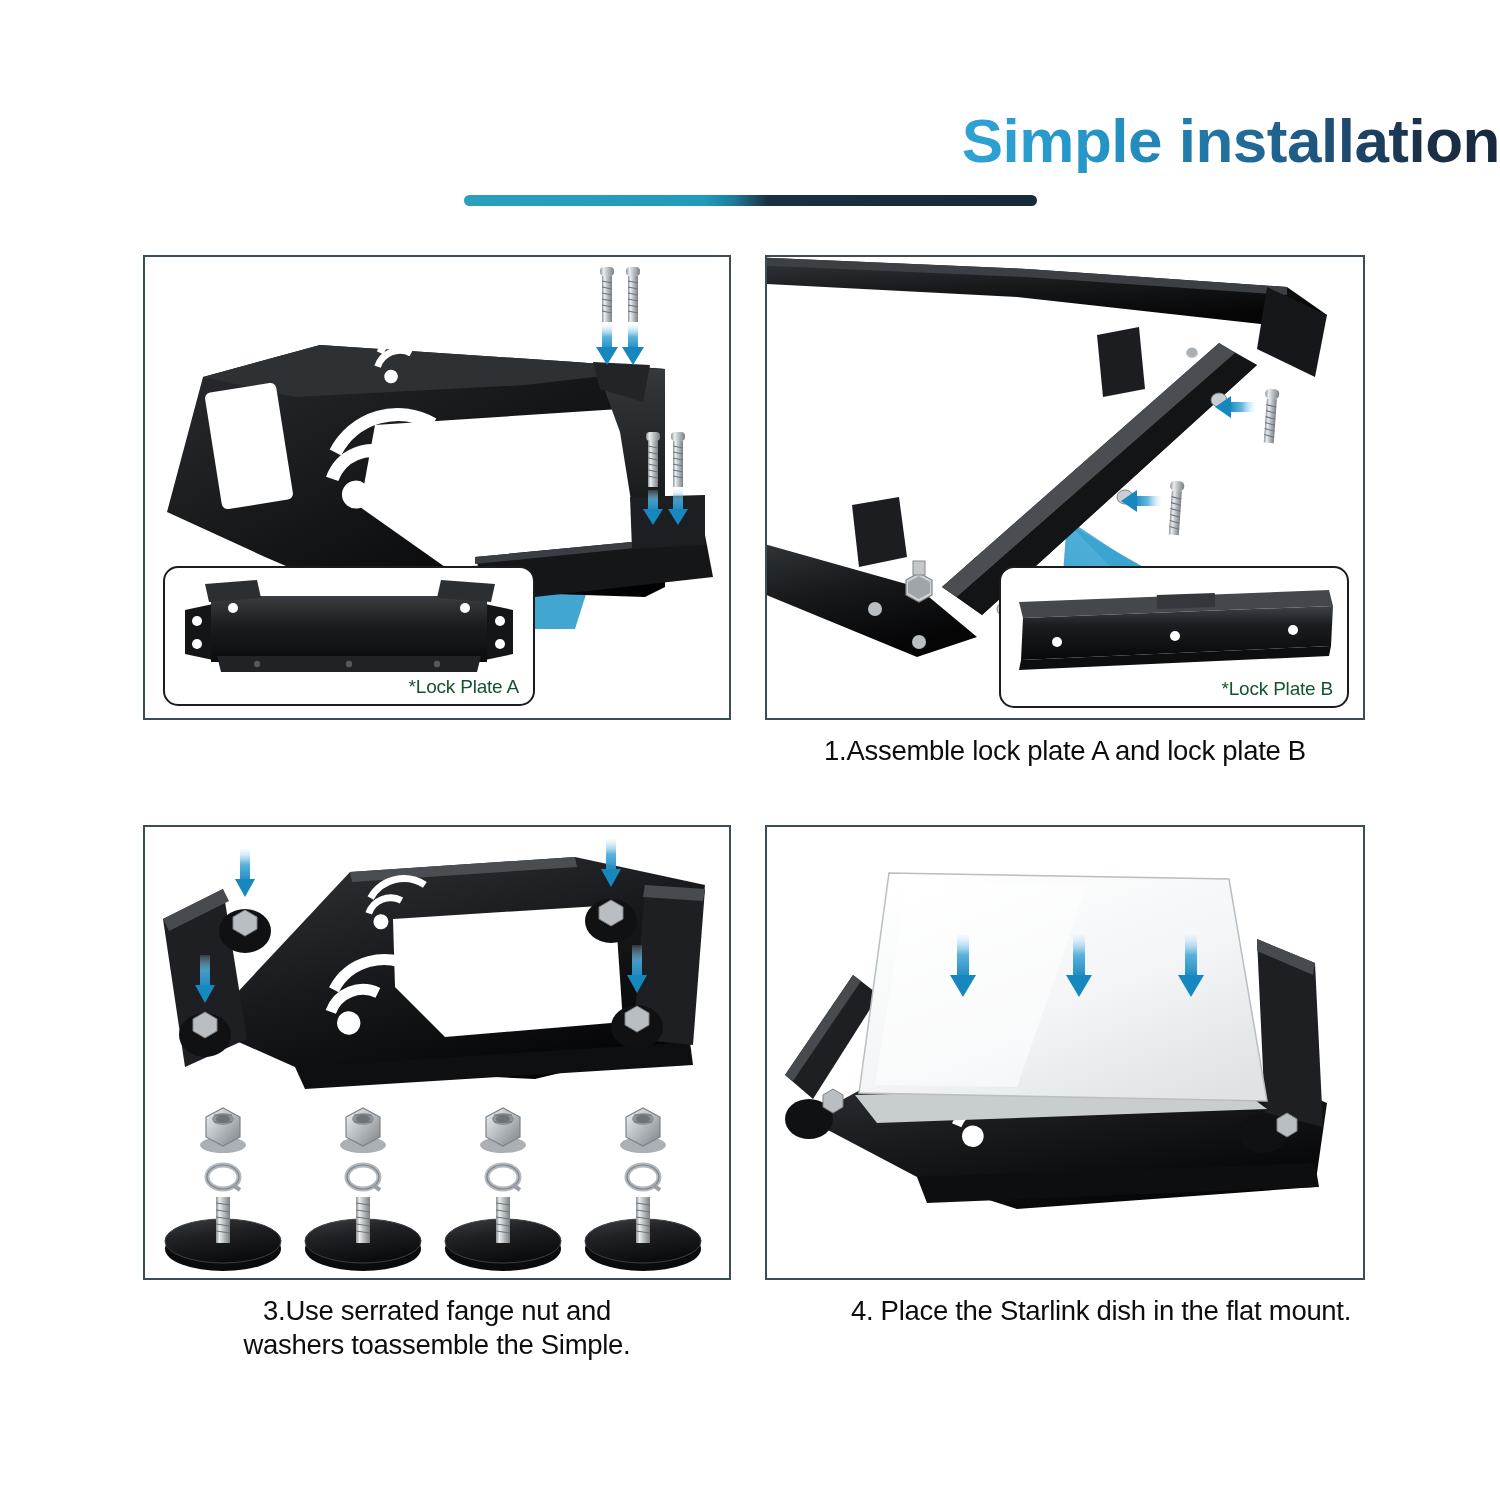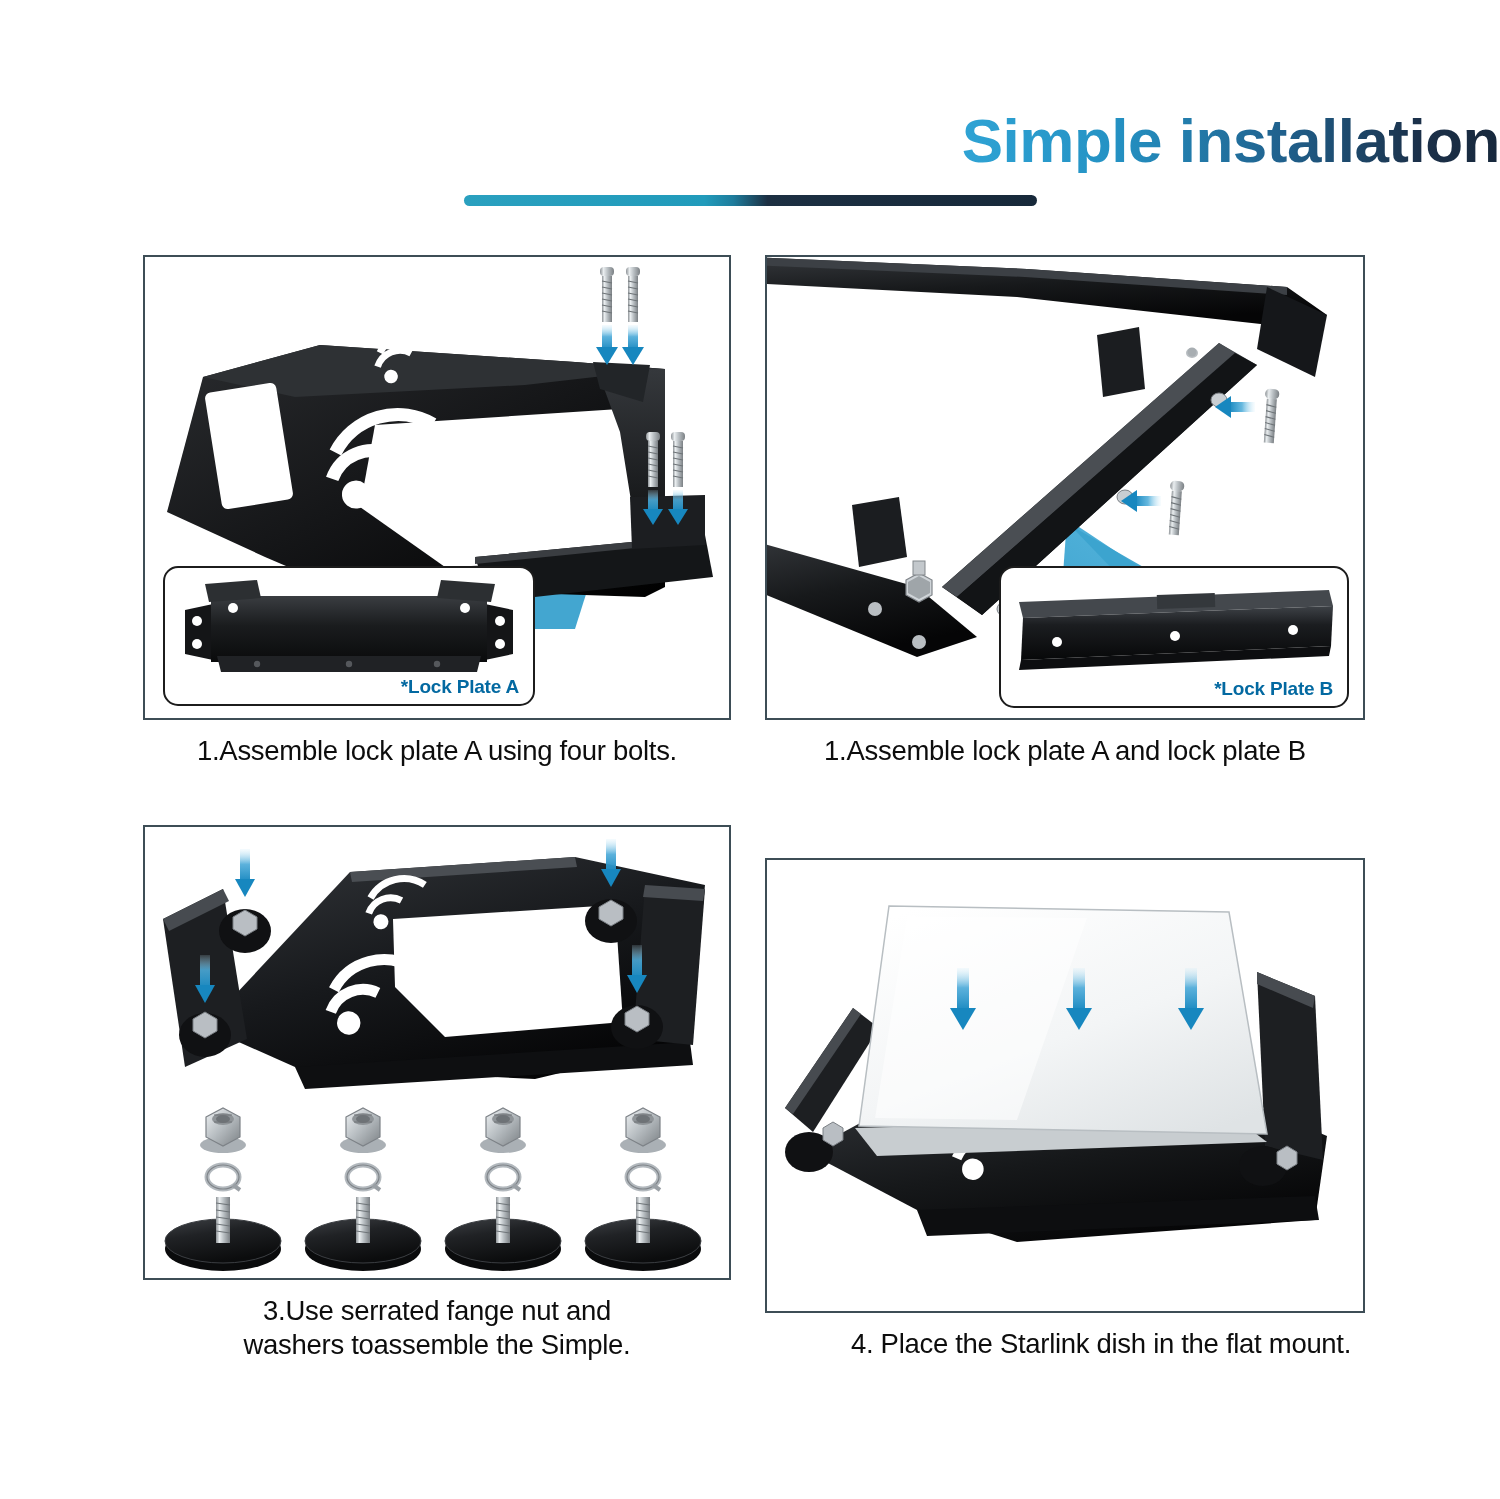--- a/index.html
+++ b/index.html
@@ -68,43 +68,43 @@
     color: #0d0d0d;
     letter-spacing: -0.3px;
     margin-top: 14px;
     padding: 0 6px;
   }
 
   
   #cell-1 { left: 143px; top: 0px;   width: 588px; }
   #cell-2 { left: 765px; top: 0px;   width: 600px; }
   #cell-3 { left: 143px; top: 570px; width: 588px; }
-  #cell-4 { left: 765px; top: 570px; width: 672px; margin-top: 33px; }
+  #cell-4 { left: 765px; top: 570px; width: 672px; }
 
   #panel-1 { width: 588px; height: 465px; }
   #panel-2 { width: 600px; height: 465px; }
   #panel-3 { width: 588px; height: 455px; }
   #panel-4 { width: 600px; height: 455px; }
 
   
   .inset {
     position: absolute;
     border: 2.5px solid #1c1c1c;
     border-radius: 15px;
     background: #ffffff;
     box-sizing: border-box;
     overflow: hidden;
   }
   .inset-label {
     position: absolute;
     right: 14px;
     bottom: 6px;
     font-size: 19px;
-    font-weight: bold;
-    color: #0369a1;
+    font-weight: normal;
+    color: #14532d;
     letter-spacing: -0.2px;
     white-space: nowrap;
   }
   #inset-a { left: 18px; bottom: 12px; width: 372px; height: 140px; }
   #inset-b { right: 14px; bottom: 10px; width: 350px; height: 142px; }
 
   svg { display: block; overflow: visible; }
 </style>
 </head>
 <body>
@@ -279,23 +279,20 @@
 
           <path d="M 52,88 L 316,88 L 312,104 L 56,104 Z" fill="#202225"></path>
           <circle cx="92" cy="96" r="3.2" fill="#55585c"></circle>
           <circle cx="184" cy="96" r="3.2" fill="#55585c"></circle>
           <circle cx="272" cy="96" r="3.2" fill="#55585c"></circle>
         </svg>
         <div class="inset-label">*Lock Plate A</div>
       </div>
     </div>
 
-    <div class="caption">
-      <div>1.Assemble lock plate A using four bolts.</div>
-    </div>
   </div>
 
   <div class="cell" id="cell-2">
     <div class="panel" id="panel-2">
 
       <svg width="600" height="465" viewBox="0 0 600 465">
         <defs>
           <linearGradient id="g2blk" x1="0" y1="0" x2="0.4" y2="1">
             <stop offset="0" stop-color="#34373b"></stop>
               <stop offset="0.5" stop-color="#17191b"></stop>

